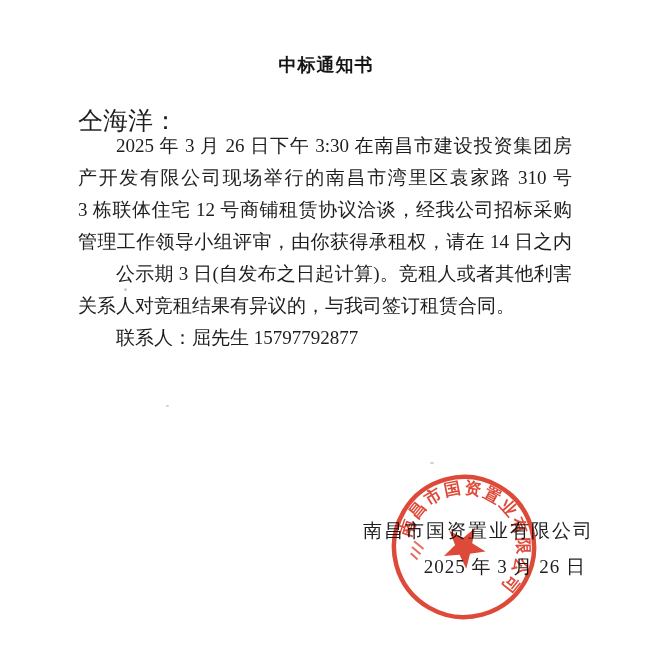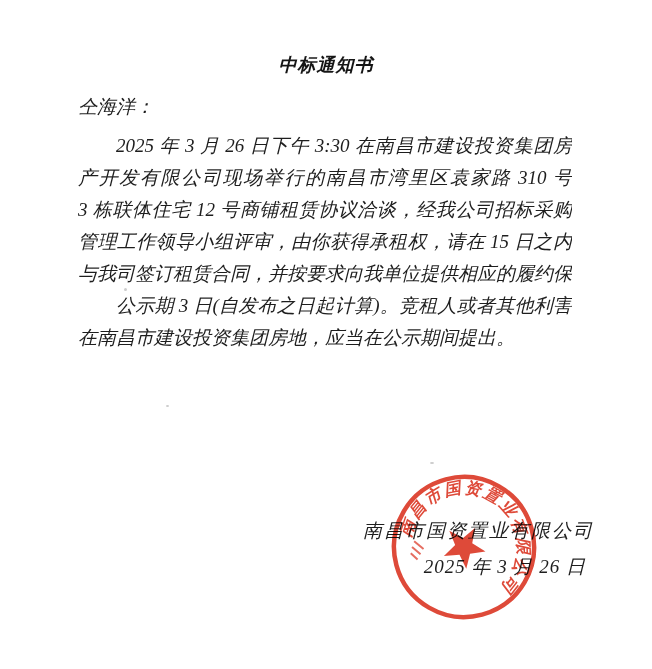--- a/index.html
+++ b/index.html
@@ -9,40 +9,39 @@
   }
   .page {
     position: relative;
     width: 652px;
     height: 669px;
     margin: 0 auto;
     background: #ffffff;
     overflow: hidden;
     font-family: "Liberation Serif", "DejaVu Serif", serif;
     color: #1e1e1e;
-    font-style: italic;
   }
   .doc-title {
     position: absolute;
     top: 53px;
     left: 0;
     right: 0;
     margin: 0;
     text-align: center;
     font-family: "Liberation Sans", "DejaVu Sans", sans-serif;
     font-size: 18px;
     font-weight: 800;
     letter-spacing: 1px;
     color: #151515;
   }
   .salutation {
     position: absolute;
-    top: 95px;
+    top: 109px;
     left: 78px;
-    font-size: 19px;
+    font-size: 25px;
     line-height: 24px;
   }
   .doc-body {
     position: absolute;
     top: 130px;
     left: 78px;
     width: 494px;
     font-size: 19px;
     line-height: 32px;
   }
@@ -107,24 +106,24 @@
 <div class="page">
 
   <h1 class="doc-title">中标通知书</h1>
 
   <div class="salutation">仝海洋：</div>
 
   <div class="doc-body">
     <div class="line just indent">2025 年 3 月 26 日下午 3:30 在南昌市建设投资集团房地</div>
     <div class="line just">产开发有限公司现场举行的南昌市湾里区袁家路 310 号 14、</div>
     <div class="line just">3 栋联体住宅 12 号商铺租赁协议洽谈，经我公司招标采购</div>
-    <div class="line just">管理工作领导小组评审，由你获得承租权，请在 15 日之内</div>
-    <div class="line just">与我司签订租赁合同，并按要求向我单位提供相应的履约保</div>
+    <div class="line just">管理工作领导小组评审，由你获得承租权，请在 14 日之内</div>
     <div class="line just indent">公示期 3 日(自发布之日起计算)。竞租人或者其他利害</div>
-    <div class="line">在南昌市建设投资集团房地，应当在公示期间提出。</div>
+    <div class="line">关系人对竞租结果有异议的，与我司签订租赁合同。</div>
+    <div class="line indent">联系人：屈先生 15797792877</div>
   </div>
 
   <div class="sig-company">南昌市国资置业有限公司</div>
 
   <div class="sig-date">2025 年 3 月 26 日</div>
 
   <div class="seal">
     <svg viewBox="0 0 152 152" xmlns="http://www.w3.org/2000/svg">
       <circle cx="76" cy="76" r="70" fill="none" stroke="#dc3a28" stroke-width="4.5"></circle>
       <path id="sealArc" d="M 25.2 94.7 A 54 54 0 1 1 126.8 94.7" fill="none"></path>

